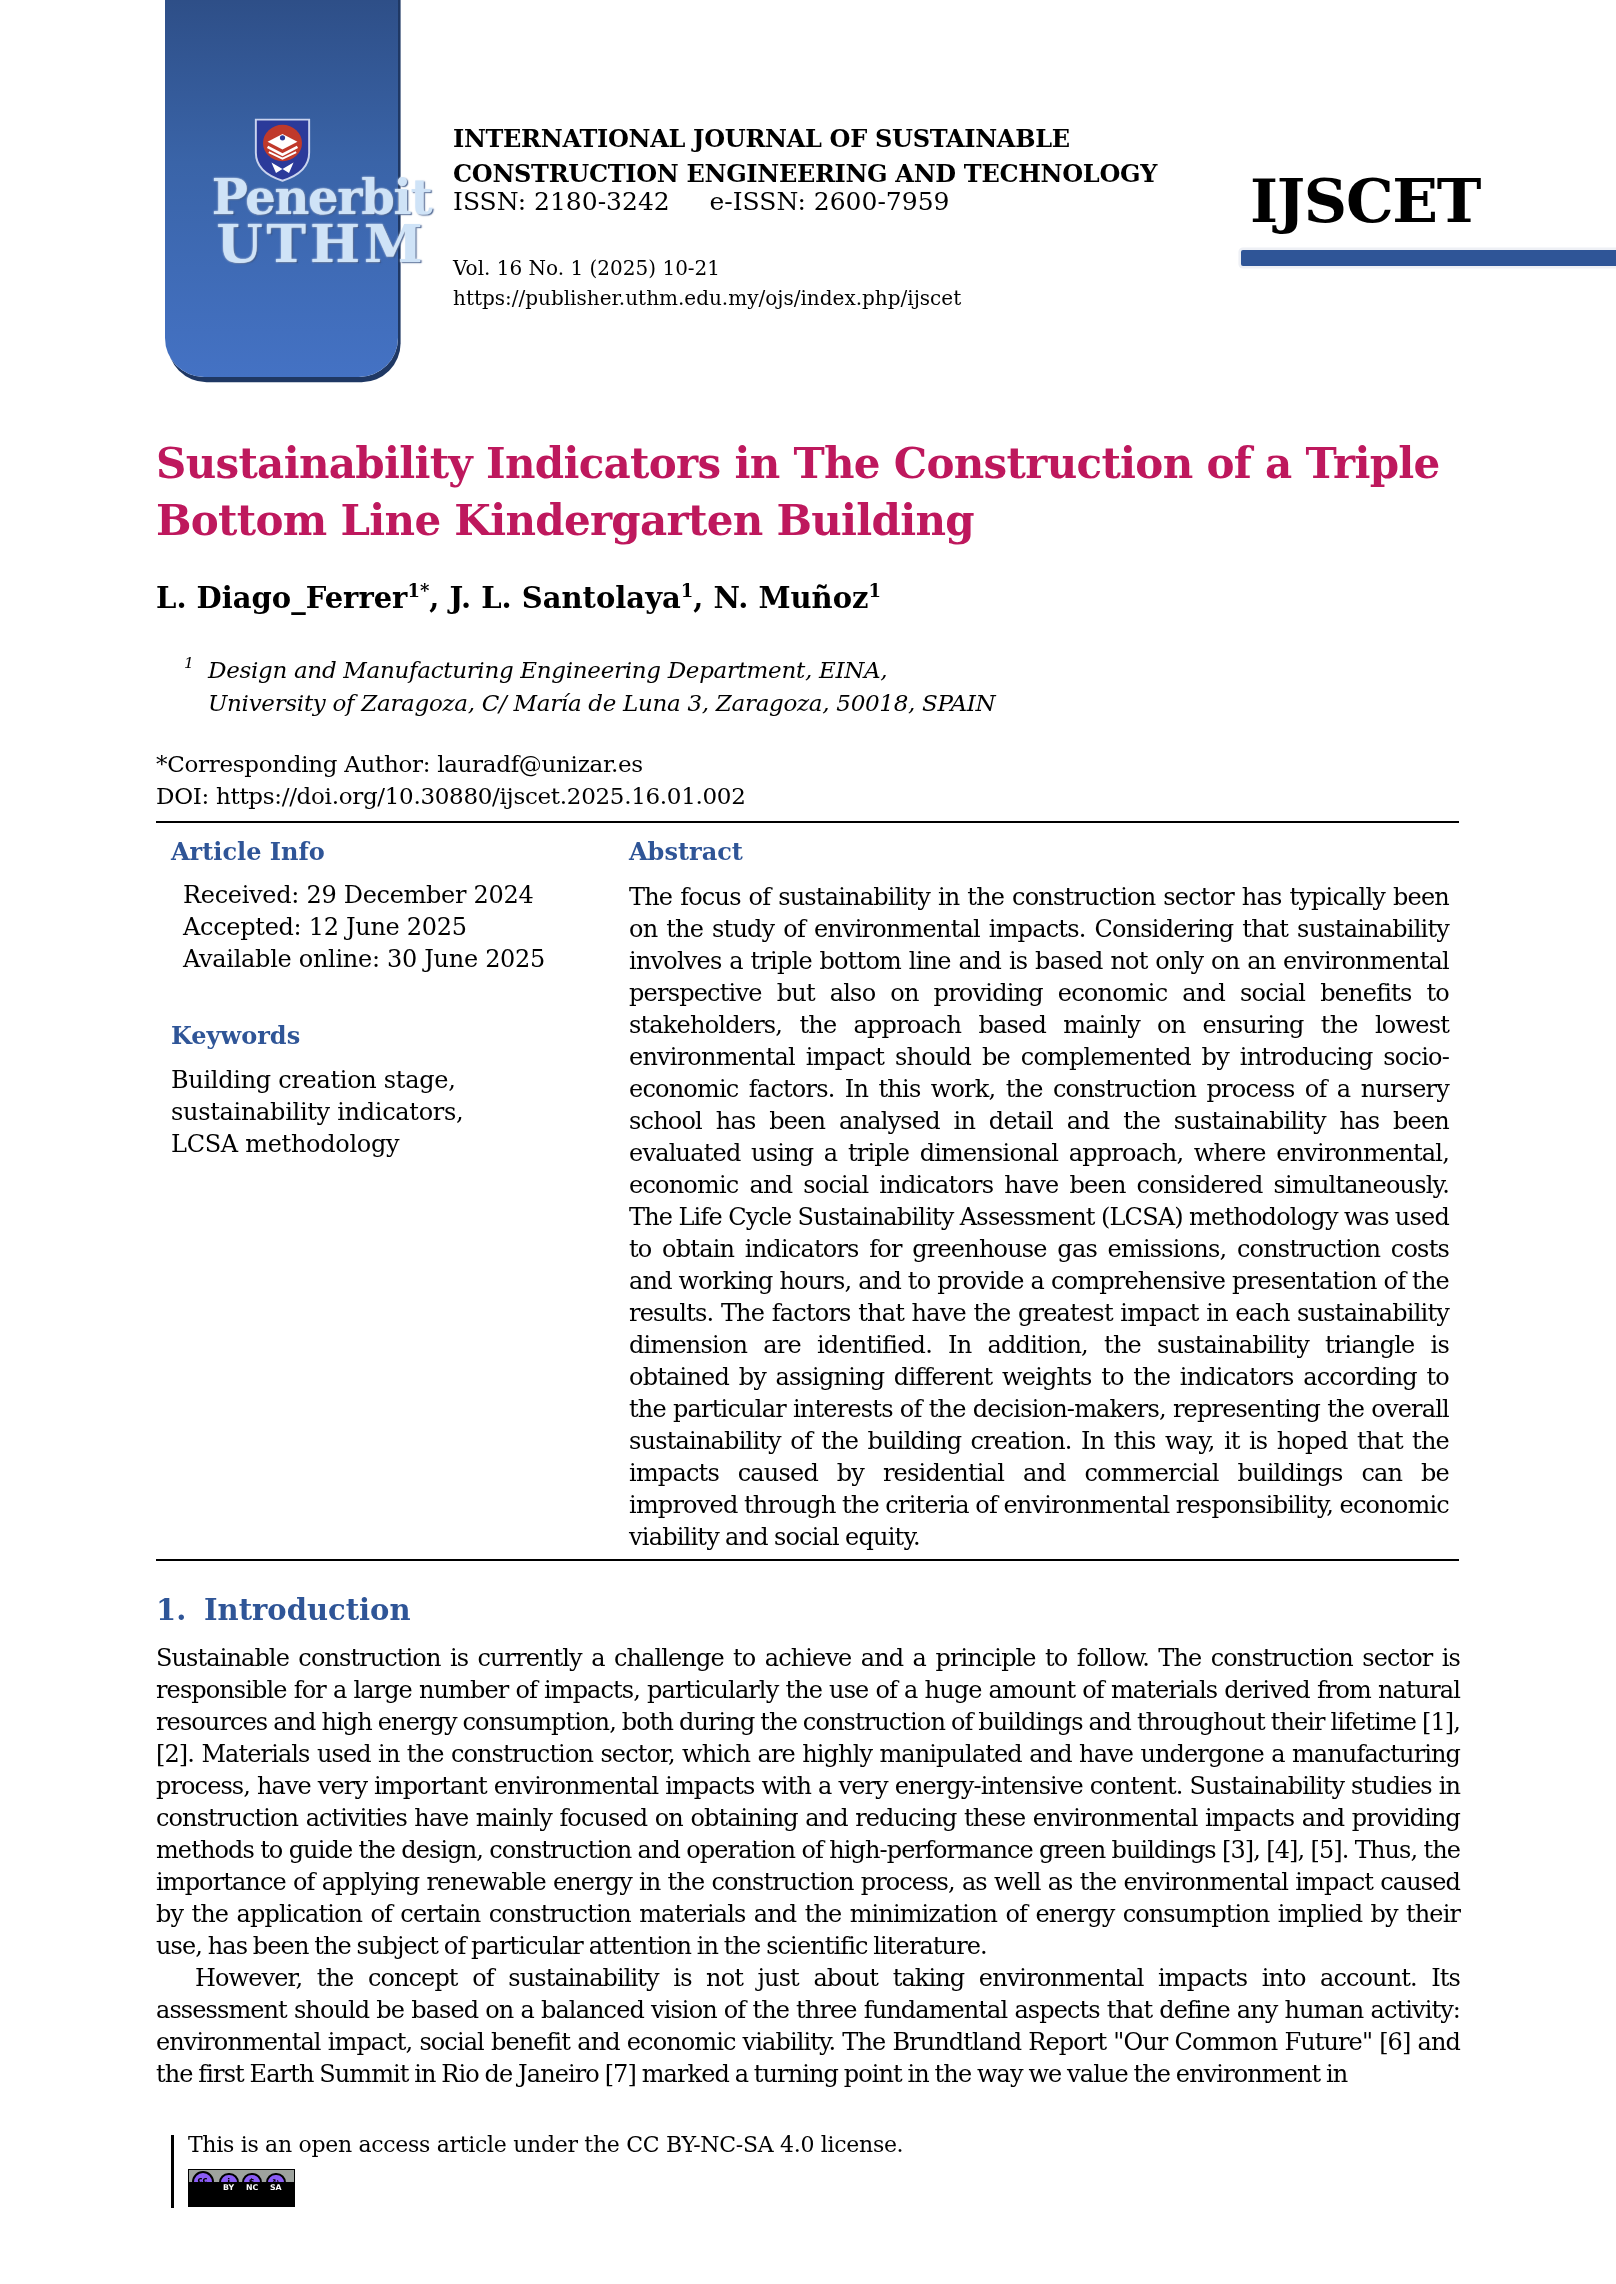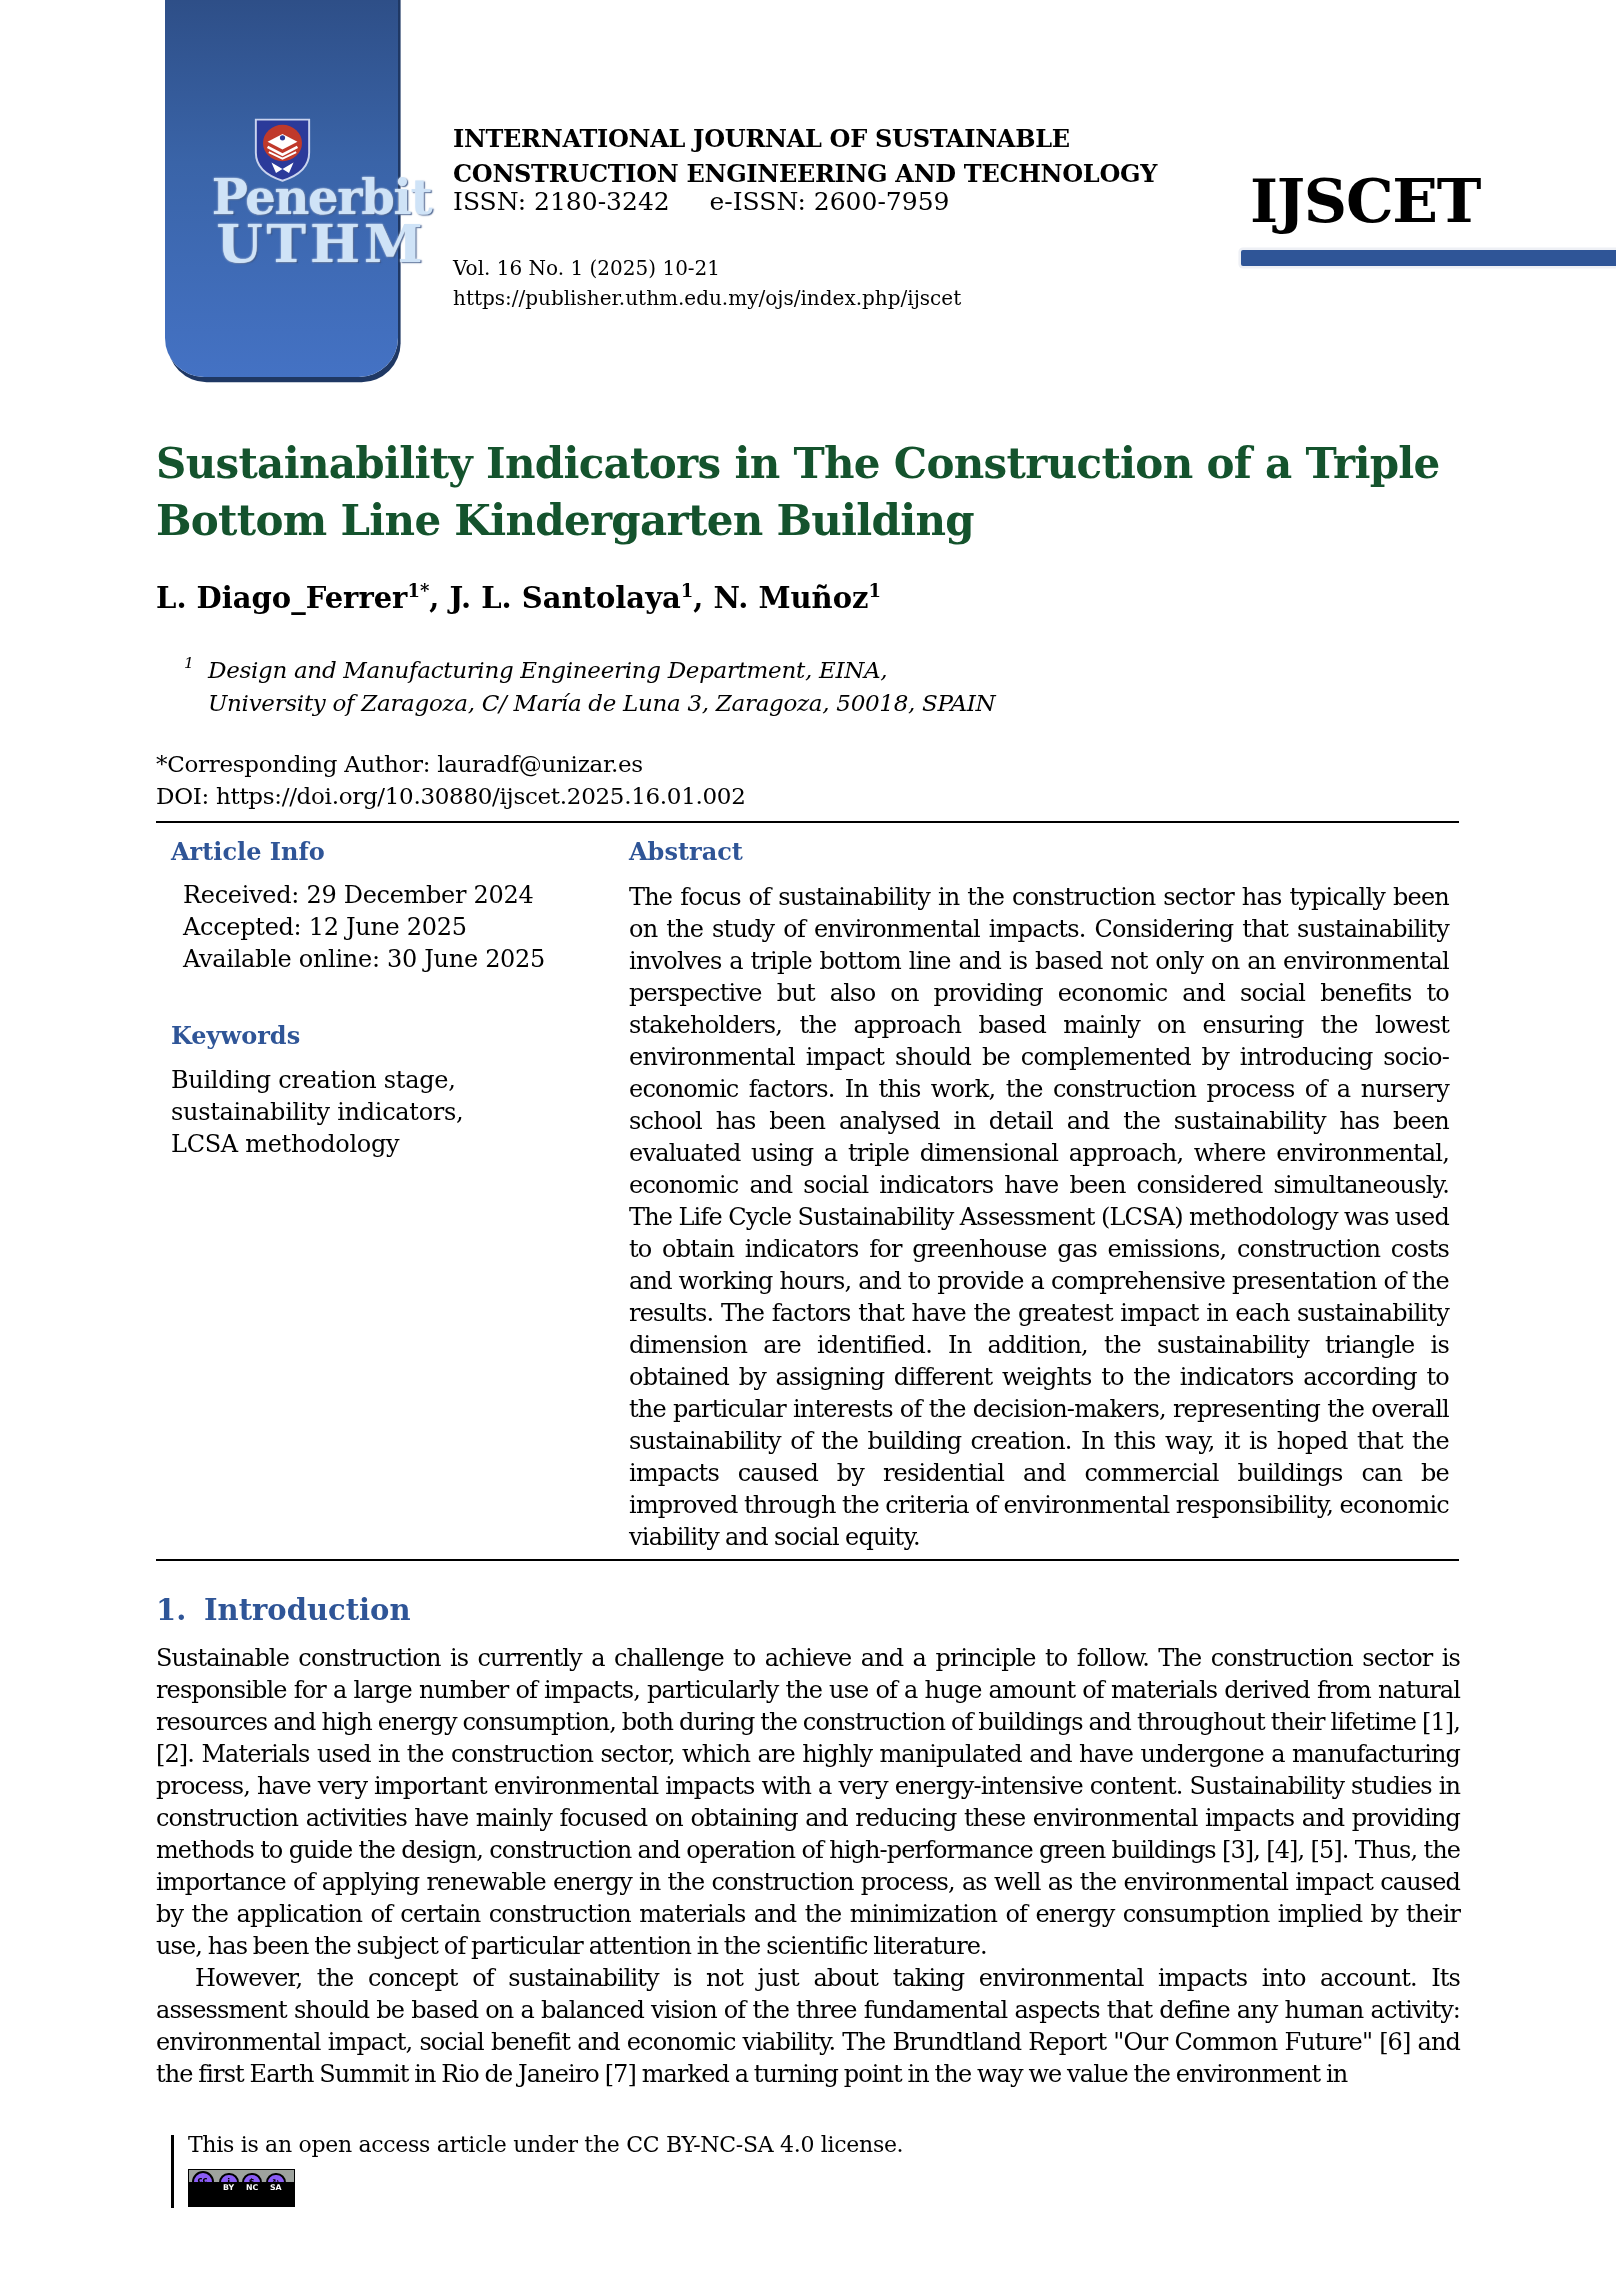--- a/index.html
+++ b/index.html
@@ -25,21 +25,21 @@
   #issn { top:189px; font-size:25px; white-space:pre; }
   #vol { top:258px; font-size:20px; }
   #url { top:288px; font-size:20px; }
 
   #ijscet { left:1250px; top:171px; font-family:"DejaVu Serif",serif; font-weight:bold;
     font-size:60px; letter-spacing:-1.3px; line-height:1; }
   #ijscet-bar { left:1241px; top:250px; width:391px; height:15.6px; background:#2f5597;
     border-radius:2px; box-shadow:0 0 0 2.6px #eef0f5; }
 
   
-  #title { left:156px; top:435px; width:1303px; color:#14532d; font-family:"DejaVu Serif",serif;
+  #title { left:156px; top:435px; width:1303px; color:#be185d; font-family:"DejaVu Serif",serif;
     font-weight:bold; font-size:42px; line-height:57px; letter-spacing:-0.7px; }
   #authors { left:156px; top:580px; font-family:"DejaVu Serif",serif; font-weight:bold; font-size:29px; }
   #authors sup { font-size:18px; }
 
   #affil-sup { left:184px; top:654px; font-size:15.6px; font-style:italic; font-family:"DejaVu Serif",serif;}
   #affil { left:208px; top:654px; font-style:italic; font-size:23px; line-height:33px; font-family:"DejaVu Serif",serif; letter-spacing:-0.3px;}
 
   #corresp { left:156px; top:748px; font-size:23px; line-height:32px; font-family:"DejaVu Serif",serif; letter-spacing:-0.3px;}
 
   .rule { left:156px; width:1303px; height:2px; background:#000; }

